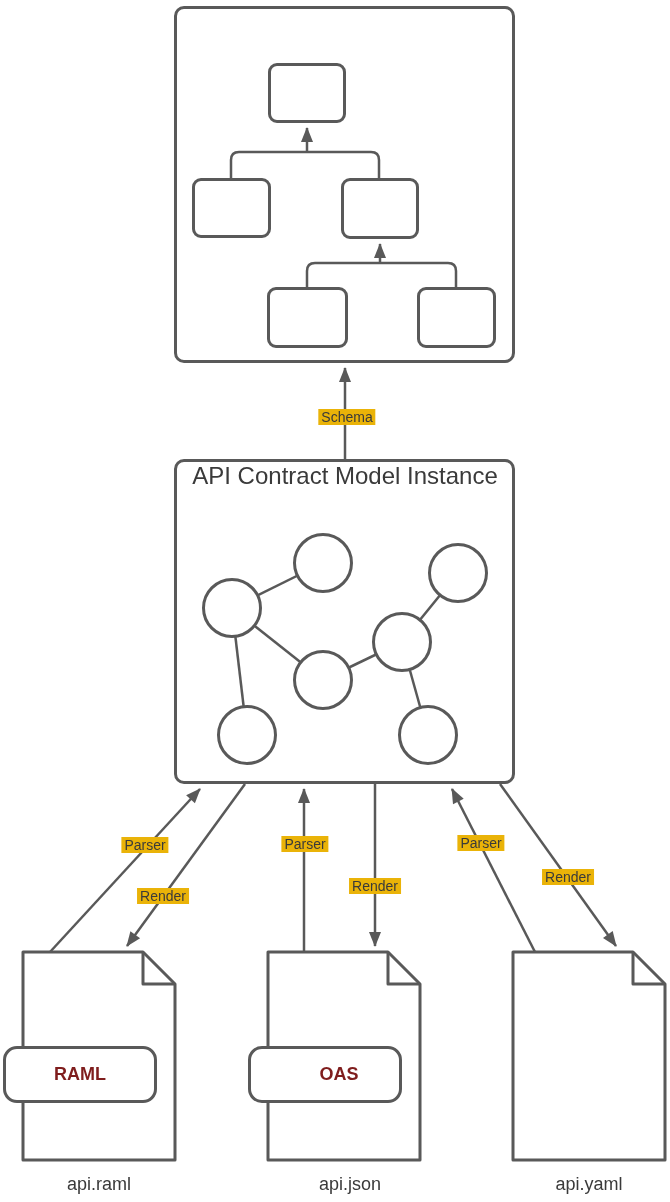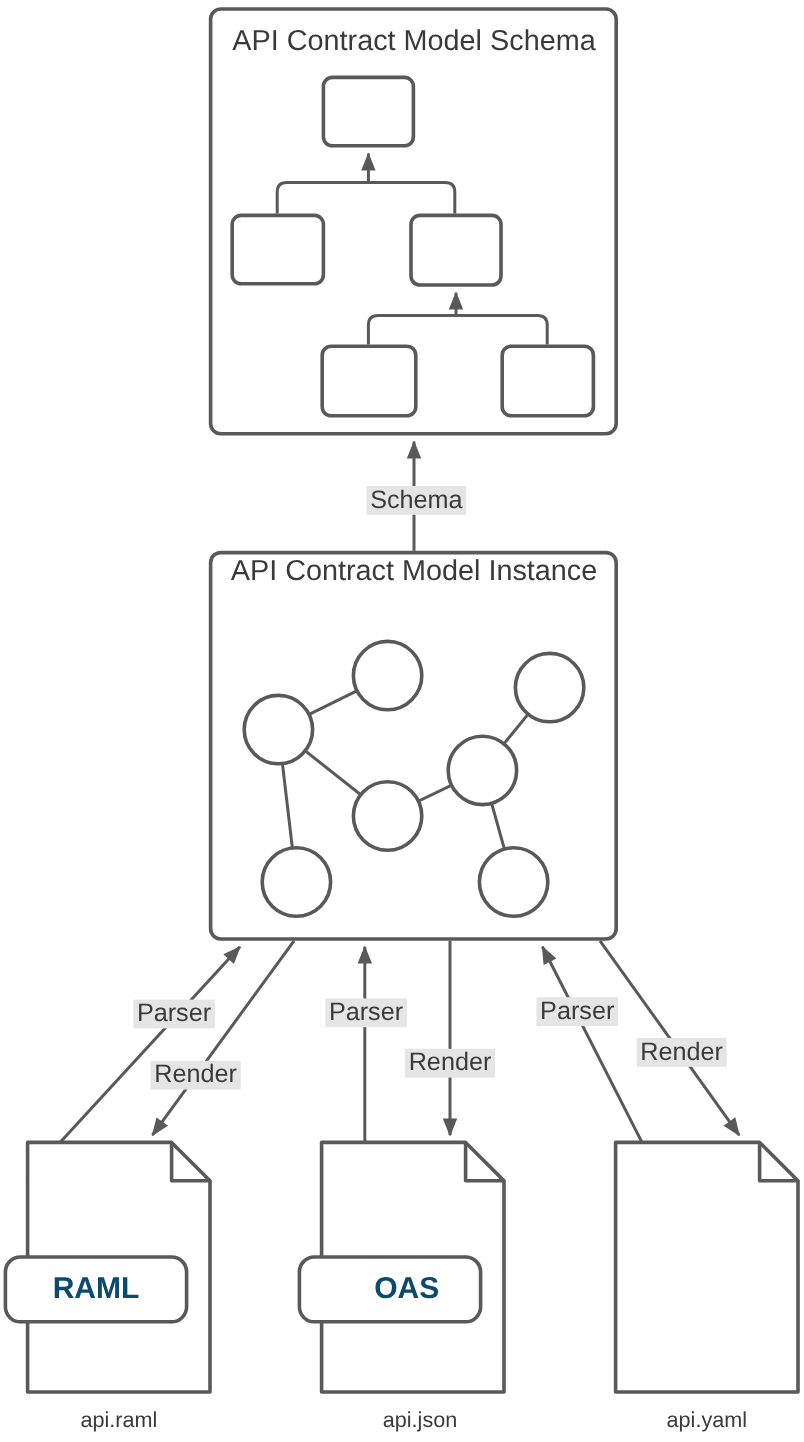--- a/index.html
+++ b/index.html
@@ -30,23 +30,23 @@
   .title {
     position: absolute;
     transform: translate(-50%, -50%);
     font-size: 24px;
     white-space: nowrap;
     color: #3a3a3a;
   }
   .lbl {
     position: absolute;
     transform: translate(-50%, -50%);
-    font-size: 21px;
+    font-size: 14px;
     white-space: nowrap;
-    background: #e5e5e5;
+    background: #eab308;
     padding: 0 3px;
     color: #3a3a3a;
   }
   .file-lbl {
     position: absolute;
     transform: translate(-50%, -50%);
     font-size: 18px;
     white-space: nowrap;
     color: #3a3a3a;
   }
@@ -54,23 +54,23 @@
     position: absolute;
     width: 154px;
     height: 57px;
     border: 3px solid #595959;
     border-radius: 14px;
     background: #ffffff;
     box-sizing: border-box;
     display: flex;
     align-items: center;
     justify-content: center;
-    font-size: 25px;
+    font-size: 18px;
     font-weight: bold;
-    color: #0c4a6e;
+    color: #7f1d1d;
   }
 </style>
 </head>
 <body>
 
 <div id="canvas">
 
   <svg id="diagram-svg" width="670" height="1202" viewBox="0 0 670 1202">
     <defs>
       <marker id="arr" markerUnits="userSpaceOnUse" markerWidth="18" markerHeight="14" refX="15" refY="7" orient="auto">
@@ -119,21 +119,20 @@
       <path d="M23,952 L143,952 L175,984 L175,1160 L23,1160 Z"></path>
       <path d="M143,952 L143,984 L175,984" fill="none"></path>
       <path d="M268,952 L388,952 L420,984 L420,1160 L268,1160 Z"></path>
       <path d="M388,952 L388,984 L420,984" fill="none"></path>
       <path d="M513,952 L633,952 L665,984 L665,1160 L513,1160 Z"></path>
       <path d="M633,952 L633,984 L665,984" fill="none"></path>
     </g>
   </svg>
 
   <div class="panel" style="left:174px; top:6px; width:341px; height:357px;"></div>
-  <div class="title" style="left:345px; top:35px;">API Contract Model Schema</div>
   <div class="tree-node" style="left:268px; top:63px; width:78px; height:60px;"></div>
   <div class="tree-node" style="left:192px; top:178px; width:79px; height:60px;"></div>
   <div class="tree-node" style="left:341px; top:178px; width:78px; height:61px;"></div>
   <div class="tree-node" style="left:267px; top:287px; width:81px; height:61px;"></div>
   <div class="tree-node" style="left:417px; top:287px; width:79px; height:61px;"></div>
 
   <div class="lbl" style="left:347px; top:417px;">Schema</div>
 
   <div class="panel" style="left:174px; top:459px; width:341px; height:325px;"></div>
   <div class="title" style="left:345px; top:476px;">API Contract Model Instance</div>

